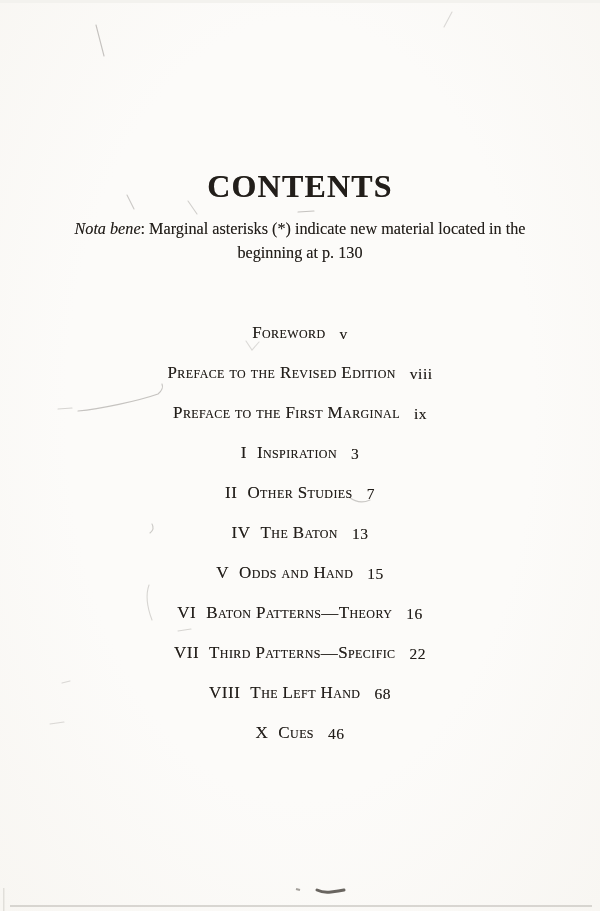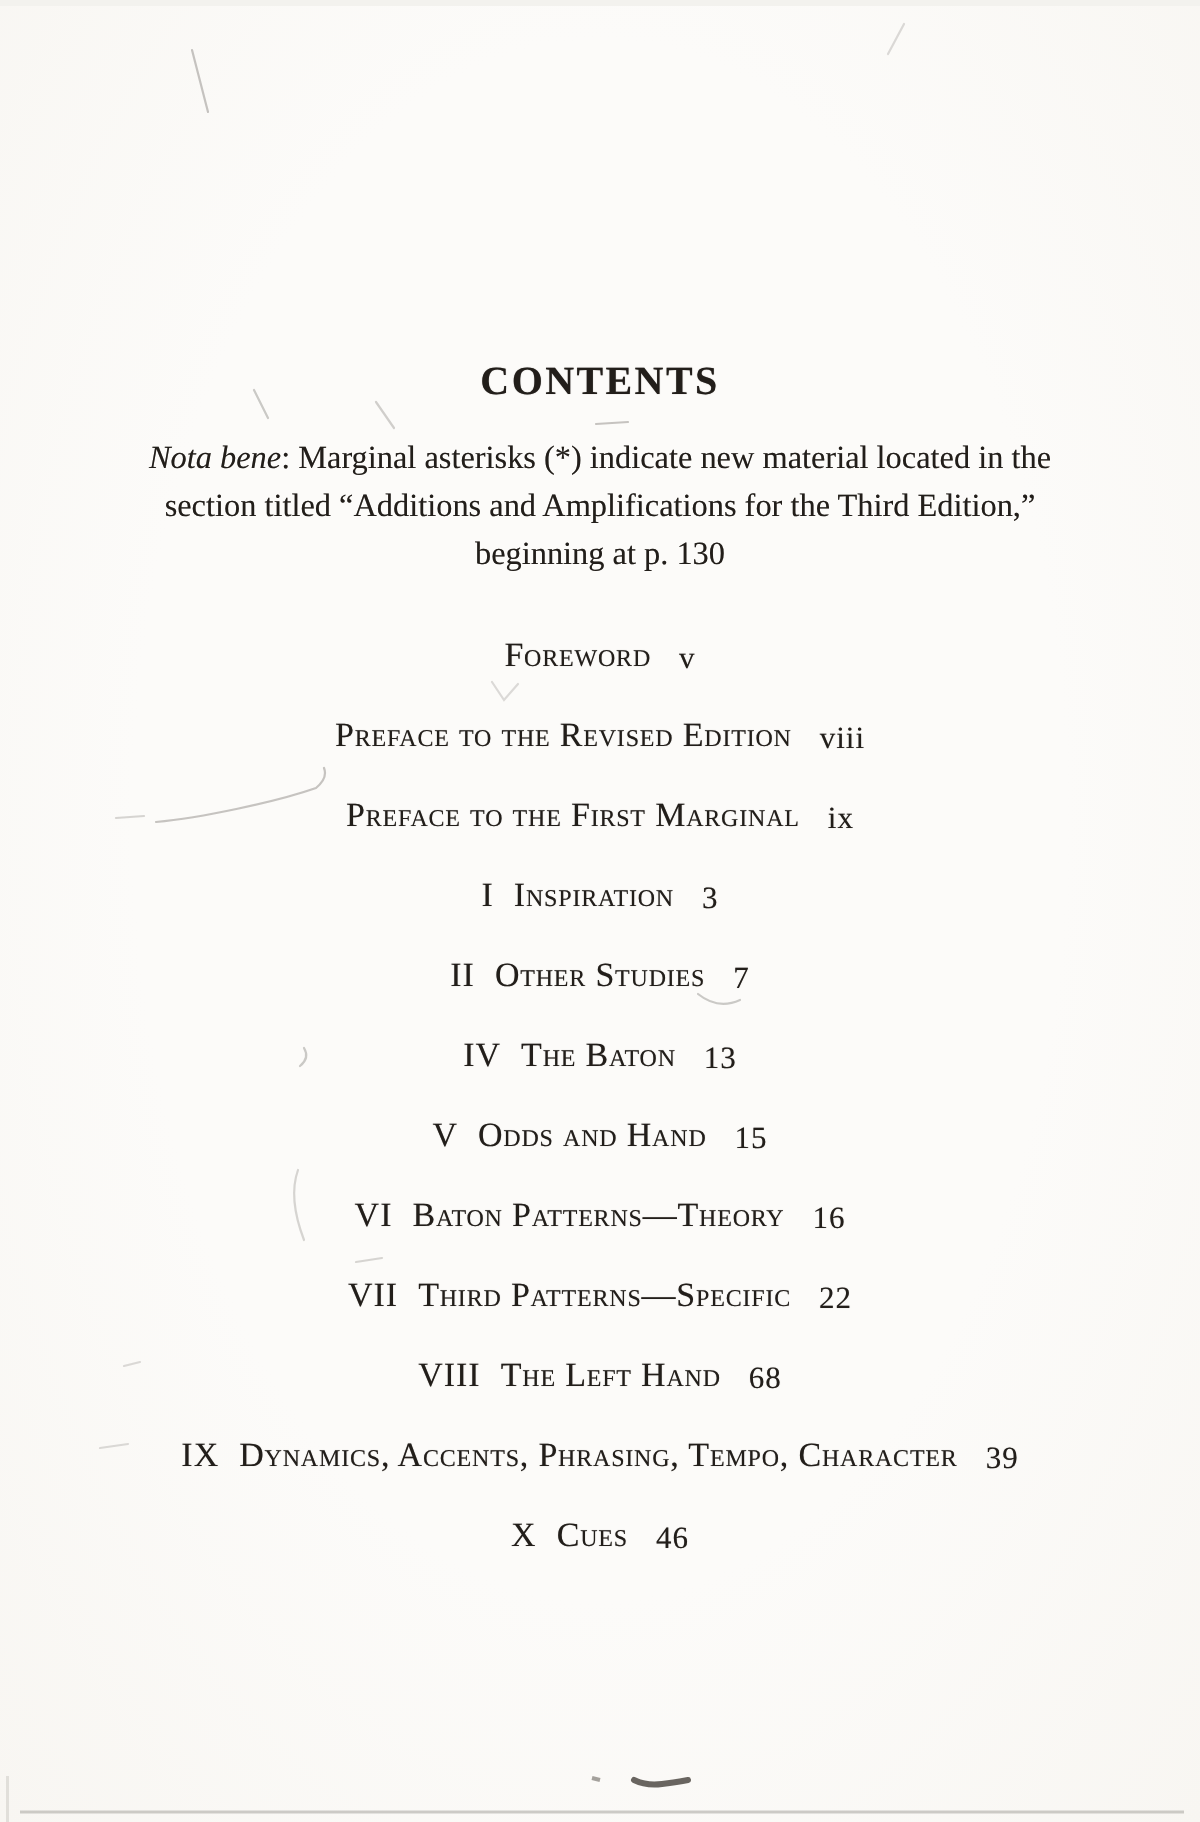--- a/index.html
+++ b/index.html
@@ -9,40 +9,40 @@
     width:600px; height:911px;
     font-family:"Liberation Serif","DejaVu Serif",serif;
     color:var(--ink);
     background:#e9e7e2;
   }
   .page {
     position:relative; width:600px; height:911px; overflow:hidden;
     background:radial-gradient(ellipse at 50% 45%, #fcfbf9 55%, #f8f6f2 100%);
   }
   .page-title {
-    position:absolute; top:180px; left:0; right:0; margin:0;
+    position:absolute; top:168px; left:0; right:0; margin:0;
     text-align:center;
-    font-size:20px; font-weight:bold; letter-spacing:1.2px;
+    font-size:32px; font-weight:bold; letter-spacing:1.2px;
     text-shadow:0 0 0.4px rgba(25,20,15,0.55);
   }
   .note {
     position:absolute; top:217px; left:50%; transform:translateX(-50%);
     width:540px; margin:0;
     text-align:center; font-size:16.2px; line-height:24px;
     text-shadow:0 0 0.3px rgba(25,20,15,0.45);
   }
   .note-line { display:block; white-space:nowrap; }
   .note-lead { }
   .toc {
     position:absolute; top:312px; left:0; right:0;
     margin:0; padding:0; list-style:none;
     text-align:center;
   }
   .toc-row {
-    height:40px; line-height:32px; white-space:nowrap;
+    height:40px; line-height:42px; white-space:nowrap;
     font-size:17px;
     text-shadow:0 0 0.35px rgba(25,20,15,0.5);
   }
   .toc-num { letter-spacing:0.5px; margin-right:10px; }
   .toc-title { font-variant:small-caps; letter-spacing:0.4px; }
   .toc-page { margin-left:14px; font-size:15.5px; letter-spacing:0.5px; position:relative; top:1px; }
   .artifacts { position:absolute; inset:0; pointer-events:none; }
 </style>
 </head>
 <body>
@@ -70,32 +70,30 @@
     <path d="M317,890 q6,3 14,2 t13,-2" stroke="#45403a" stroke-width="3" fill="none" stroke-linecap="round" opacity="0.8"></path>
     <path d="M296,889 l4,1" stroke="#6a655f" stroke-width="2" fill="none" opacity="0.6"></path>
     <line x1="10" y1="906" x2="592" y2="906" stroke="#c8c6c1" stroke-width="1.6" opacity="0.9"></line>
     <rect x="3" y="888" width="1.5" height="23" fill="#e1dfda"></rect>
   </svg>
 
   <h1 class="page-title">CONTENTS</h1>
 
   <p class="note">
     <span class="note-line"><em class="note-lead">Nota bene</em><span>: Marginal asterisks (*) indicate new material located in the</span></span>
-    <span class="note-line">section titled “Additions and Amplifications for the Third Edition,”</span>
     <span class="note-line">beginning at p. 130</span>
   </p>
 
   <ol class="toc" id="toc">
       <li class="toc-row"><span class="toc-title">Foreword</span><span class="toc-page">v</span></li>
       <li class="toc-row"><span class="toc-title">Preface to the Revised Edition</span><span class="toc-page">viii</span></li>
       <li class="toc-row"><span class="toc-title">Preface to the First Marginal</span><span class="toc-page">ix</span></li>
       <li class="toc-row"><span class="toc-num">I</span><span class="toc-title">Inspiration</span><span class="toc-page">3</span></li>
       <li class="toc-row"><span class="toc-num">II</span><span class="toc-title">Other Studies</span><span class="toc-page">7</span></li>
       <li class="toc-row"><span class="toc-num">IV</span><span class="toc-title">The Baton</span><span class="toc-page">13</span></li>
       <li class="toc-row"><span class="toc-num">V</span><span class="toc-title">Odds and Hand</span><span class="toc-page">15</span></li>
       <li class="toc-row"><span class="toc-num">VI</span><span class="toc-title">Baton Patterns—Theory</span><span class="toc-page">16</span></li>
       <li class="toc-row"><span class="toc-num">VII</span><span class="toc-title">Third Patterns—Specific</span><span class="toc-page">22</span></li>
       <li class="toc-row"><span class="toc-num">VIII</span><span class="toc-title">The Left Hand</span><span class="toc-page">68</span></li>
-      <li class="toc-row"><span class="toc-num">IX</span><span class="toc-title">Dynamics, Accents, Phrasing, Tempo, Character</span><span class="toc-page">39</span></li>
       <li class="toc-row"><span class="toc-num">X</span><span class="toc-title">Cues</span><span class="toc-page">46</span></li>
     </ol>
 
 </div>
 
 </body></html>

